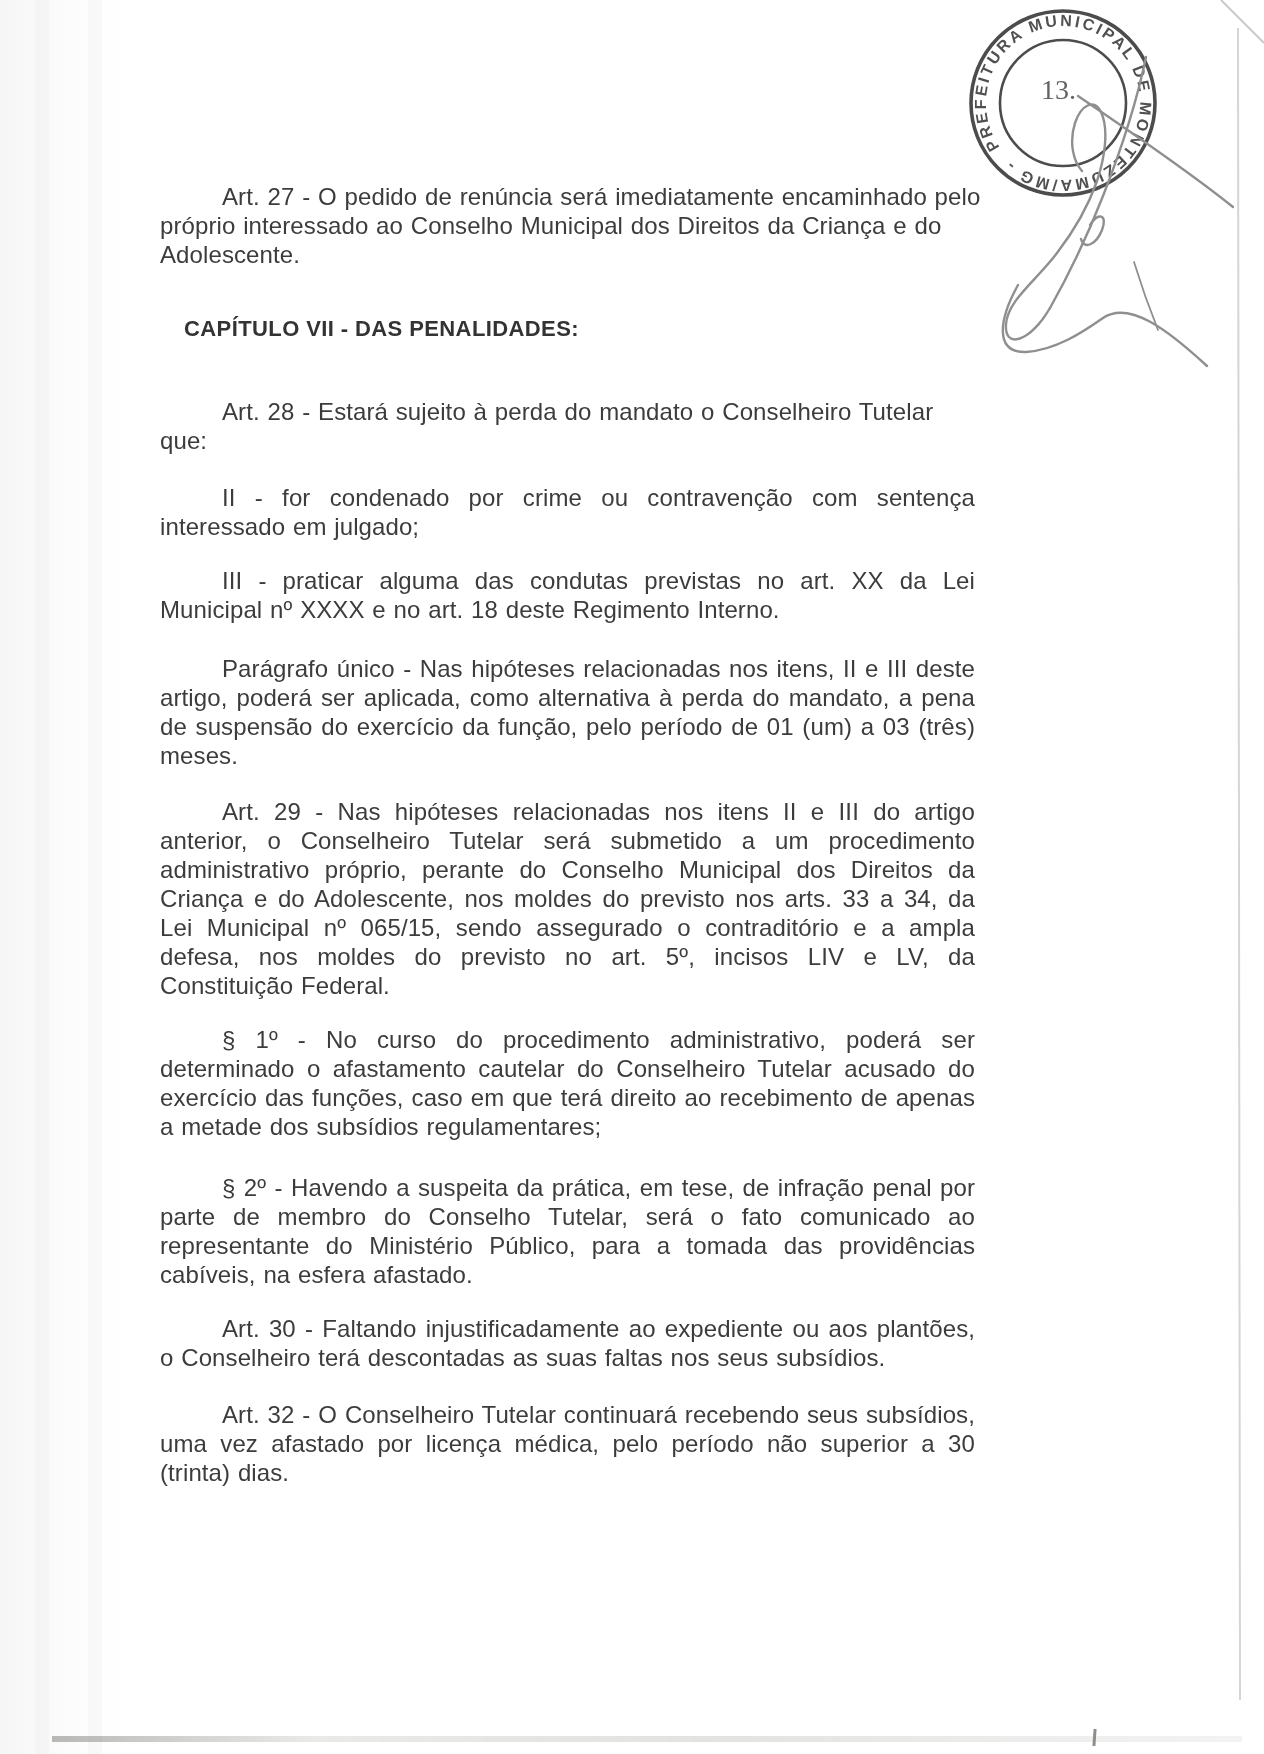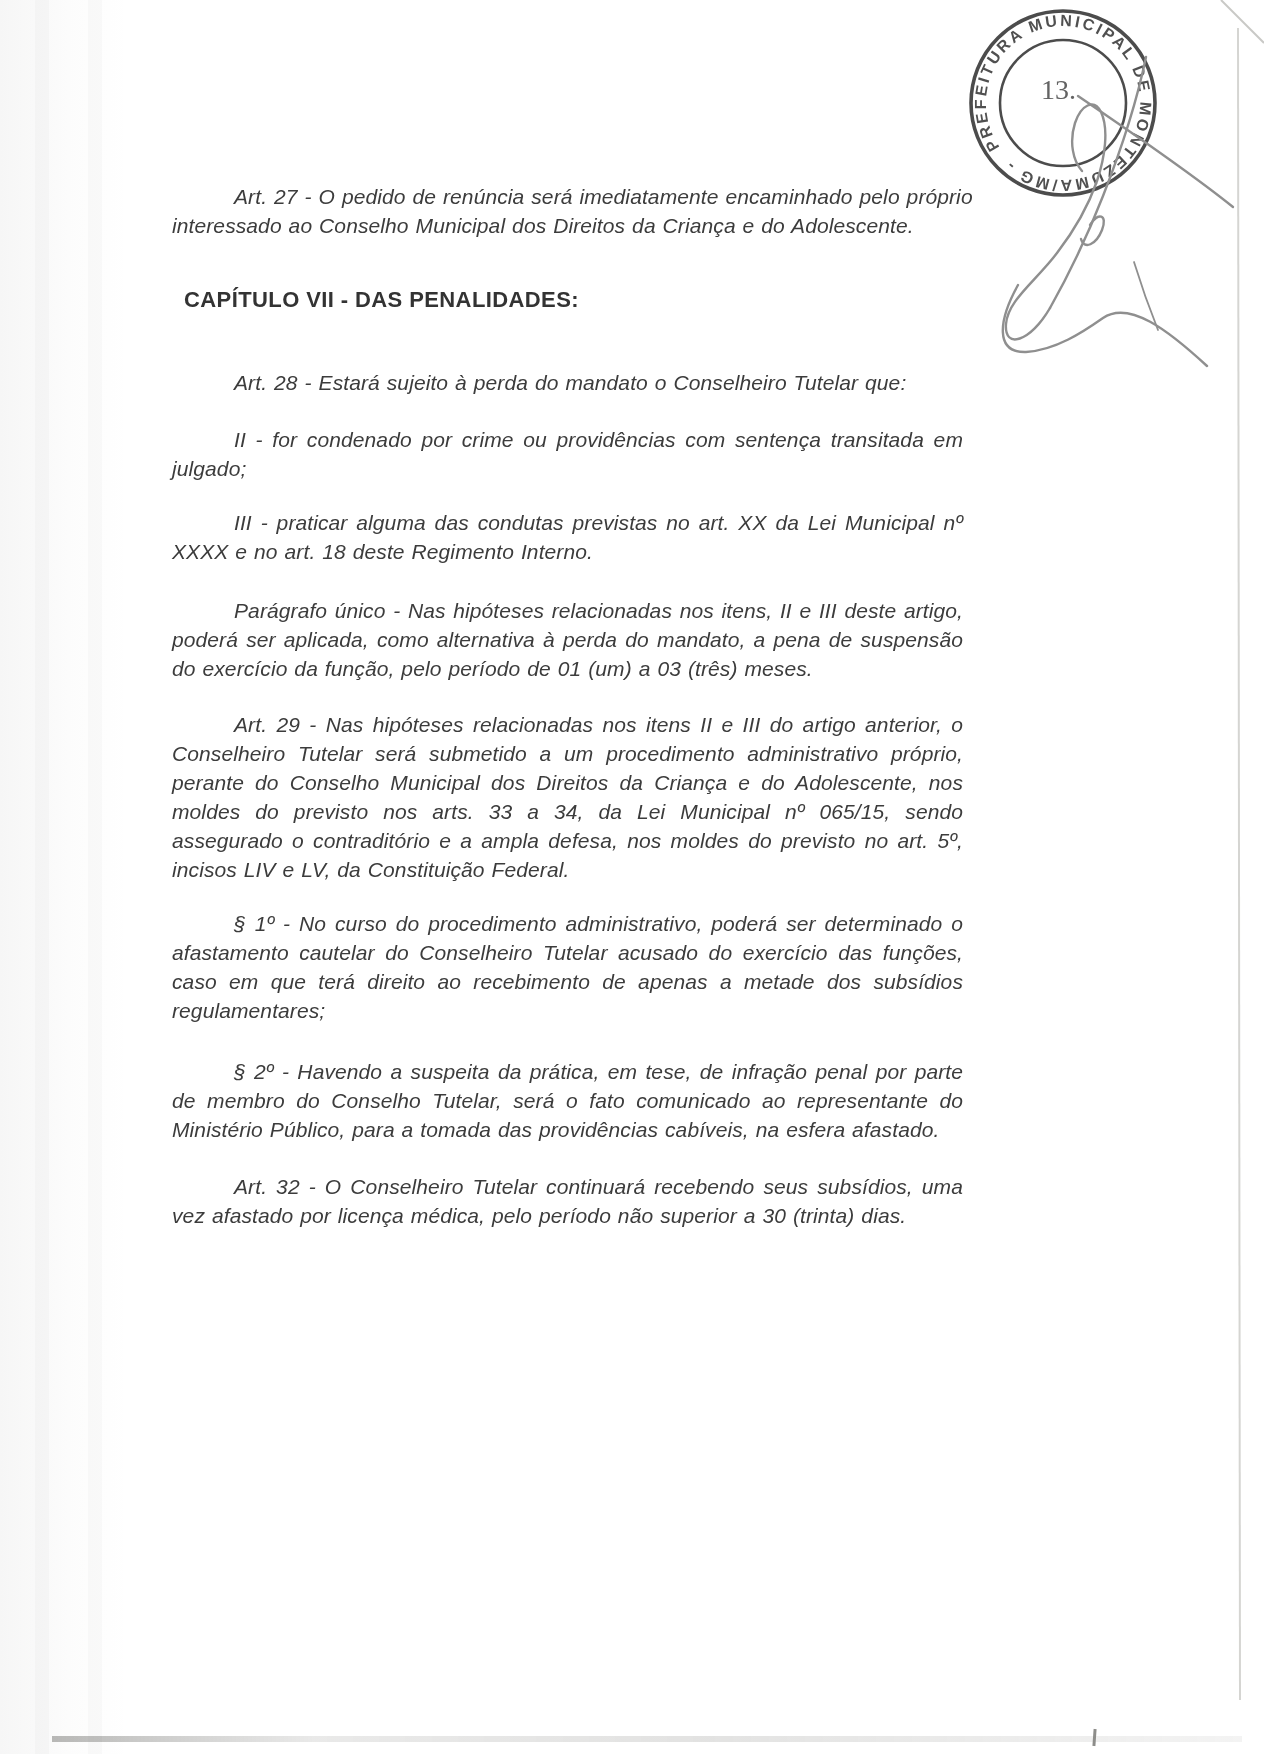--- a/index.html
+++ b/index.html
@@ -52,28 +52,27 @@
   }
 
   
   .doc-content {
     position: absolute;
     left: 160px;
     top: 0;
     width: 815px;
   }
   .para {
-    font-size: 21px;
+    font-size: 24px;
     line-height: 29px;
     text-align: justify;
     text-indent: 62px;
-    margin: 12px;
+    margin: 0;
     letter-spacing: 0.1px;
     word-spacing: 1px;
-    font-style: italic;
   }
   .para.no-justify { text-align: left; }
   .para.wide { width: 892px; }
   .chapter {
     font-size: 22px;
     line-height: 30px;
     font-weight: bold;
     color: #333333;
     letter-spacing: 0.4px;
     margin: 0;
@@ -98,32 +97,33 @@
 <div class="bottom-tick"></div>
 
 <div class="doc-content">
   <p class="para no-justify wide" style="margin-top:182px;">Art. 27 - O pedido de renúncia será imediatamente encaminhado pelo próprio interessado ao Conselho Municipal dos Direitos da Criança e do Adolescente.</p>
 
   <p class="chapter left" style="margin-top:45px;">CAPÍTULO VII - DAS PENALIDADES:</p>
 
   <p class="para no-justify" style="margin-top:53px;">Art. 28 - Estará sujeito à perda do mandato o Conselheiro Tutelar que:</p>
 
 
-  <p class="para" style="margin-top:28px;">II - for condenado por crime ou providências com sentença transitada em julgado;</p>
+  <p class="para" style="margin-top:28px;">II - for condenado por crime ou contravenção com sentença interessado em julgado;</p>
 
   <p class="para" style="margin-top:25px;">III - praticar alguma das condutas previstas no art. XX da Lei Municipal nº XXXX e no art. 18 deste Regimento Interno.</p>
 
   <p class="para" style="margin-top:30px;">Parágrafo único - Nas hipóteses relacionadas nos itens, II e III deste artigo, poderá ser aplicada, como alternativa à perda do mandato, a pena de suspensão do exercício da função, pelo período de 01 (um) a 03 (três) meses.</p>
 
   <p class="para" style="margin-top:27px;">Art. 29 - Nas hipóteses relacionadas nos itens II e III do artigo anterior, o Conselheiro Tutelar será submetido a um procedimento administrativo próprio, perante do Conselho Municipal dos Direitos da Criança e do Adolescente, nos moldes do previsto nos arts. 33 a 34, da Lei Municipal nº 065/15, sendo assegurado o contraditório e a ampla defesa, nos moldes do previsto no art. 5º, incisos LIV e LV, da Constituição Federal.</p>
 
   <p class="para" style="margin-top:25px;">§ 1º - No curso do procedimento administrativo, poderá ser determinado o afastamento cautelar do Conselheiro Tutelar acusado do exercício das funções, caso em que terá direito ao recebimento de apenas a metade dos subsídios regulamentares;</p>
 
   <p class="para" style="margin-top:32px;">§ 2º - Havendo a suspeita da prática, em tese, de infração penal por parte de membro do Conselho Tutelar, será o fato comunicado ao representante do Ministério Público, para a tomada das providências cabíveis, na esfera afastado.</p>
 
+  <p class="para" style="margin-top:25px;">Art. 30 - Faltando injustificadamente ao expediente ou aos plantões, o Conselheiro terá descontadas as suas faltas nos seus subsídios.</p>
 
 
 
   <p class="para" style="margin-top:28px;">Art. 32 - O Conselheiro Tutelar continuará recebendo seus subsídios, uma vez afastado por licença médica, pelo período não superior a 30 (trinta) dias.</p>
 </div>
 
 <svg class="overlay-svg" width="1264" height="1754" viewBox="0 0 1264 1754">
 
   <line x1="1238" y1="28" x2="1240" y2="1700" stroke="#d5d5d2" stroke-width="2"></line>
 

